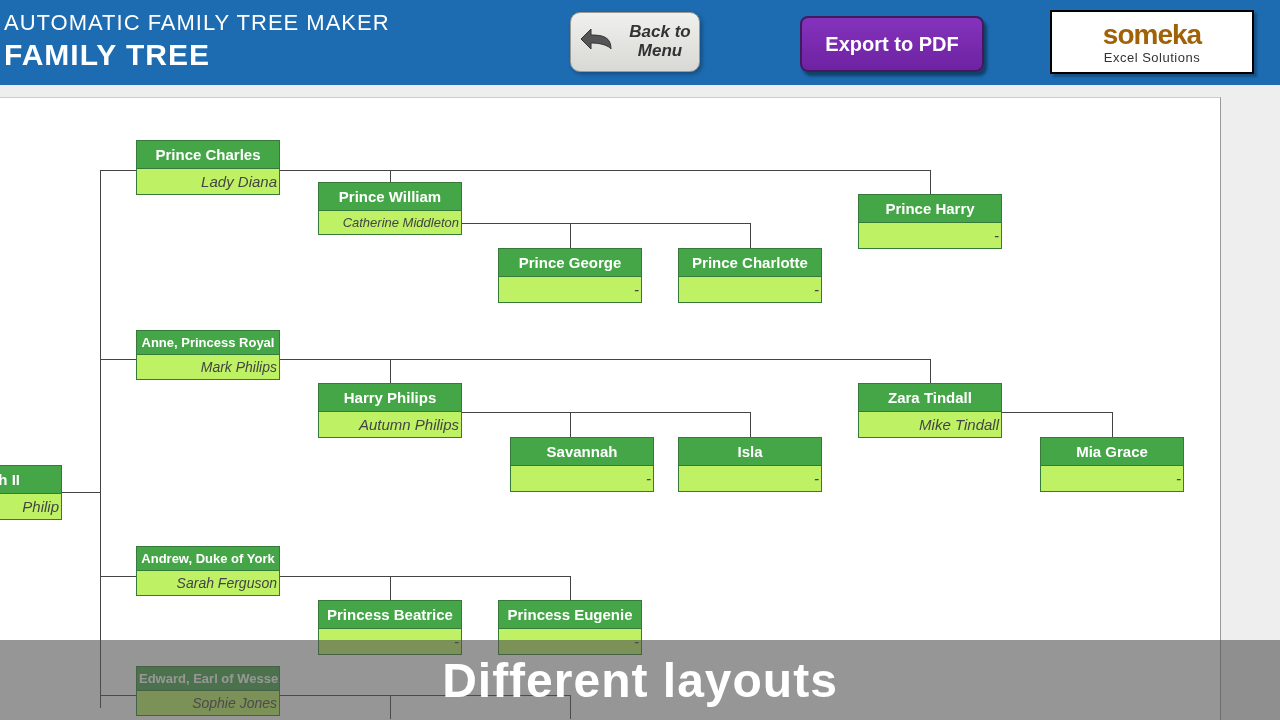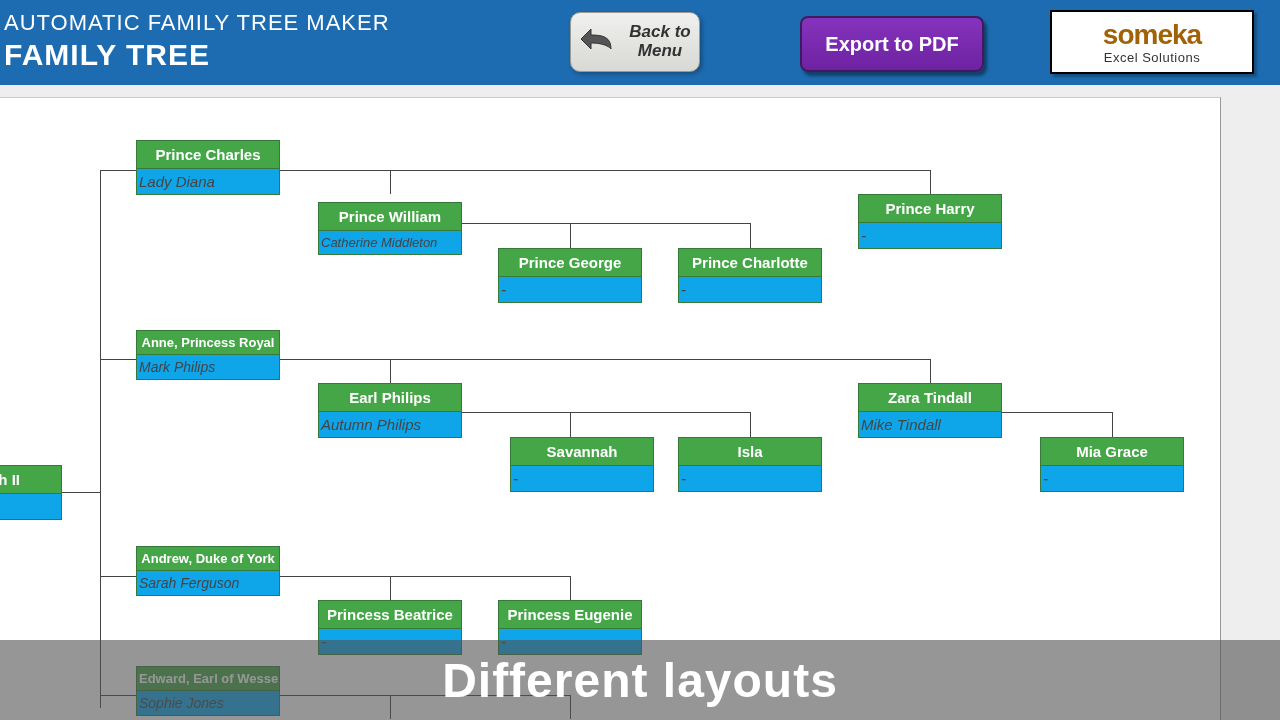--- a/index.html
+++ b/index.html
@@ -160,22 +160,22 @@
     color: #fff;
     font-weight: bold;
     font-size: 15px;
     text-align: center;
     padding: 5px 0;
     border-bottom: 1px solid #357a38;
     white-space: nowrap;
     overflow: hidden;
   }
   .box .spouse {
-    background: #0ea5e9;
-    text-align: left;
+    background: #bef264;
+    text-align: right;
     font-style: italic;
     font-size: 15px;
     color: #444;
     padding: 4px 2px;
     white-space: nowrap;
     overflow: hidden;
   }
   .box.small .primary { font-size: 13px; padding: 4px 2px; }
   .box.small .spouse { font-size: 14px; }
 
@@ -262,21 +262,21 @@
 
     <div class="box" style="left:-82px; top:367px;">
       <div class="primary">zabeth II</div>
       <div class="spouse">Philip</div>
     </div>
 
     <div class="box" style="left:136px; top:42px;">
       <div class="primary">Prince Charles</div>
       <div class="spouse">Lady Diana</div>
     </div>
-    <div class="box" style="left:318px; top:104px;">
+    <div class="box" style="left:318px; top:84px;">
       <div class="primary">Prince William</div>
       <div class="spouse" style="font-size:13px;">Catherine Middleton</div>
     </div>
     <div class="box" style="left:858px; top:96px;">
       <div class="primary">Prince Harry</div>
       <div class="spouse">-</div>
     </div>
     <div class="box" style="left:498px; top:150px;">
       <div class="primary">Prince George</div>
       <div class="spouse">-</div>
@@ -284,21 +284,21 @@
     <div class="box" style="left:678px; top:150px;">
       <div class="primary">Prince Charlotte</div>
       <div class="spouse">-</div>
     </div>
 
     <div class="box small" style="left:136px; top:232px;">
       <div class="primary">Anne, Princess Royal</div>
       <div class="spouse">Mark Philips</div>
     </div>
     <div class="box" style="left:318px; top:285px;">
-      <div class="primary">Earl Philips</div>
+      <div class="primary">Harry Philips</div>
       <div class="spouse">Autumn Philips</div>
     </div>
     <div class="box" style="left:858px; top:285px;">
       <div class="primary">Zara Tindall</div>
       <div class="spouse">Mike Tindall</div>
     </div>
     <div class="box" style="left:510px; top:339px;">
       <div class="primary">Savannah</div>
       <div class="spouse">-</div>
     </div>

